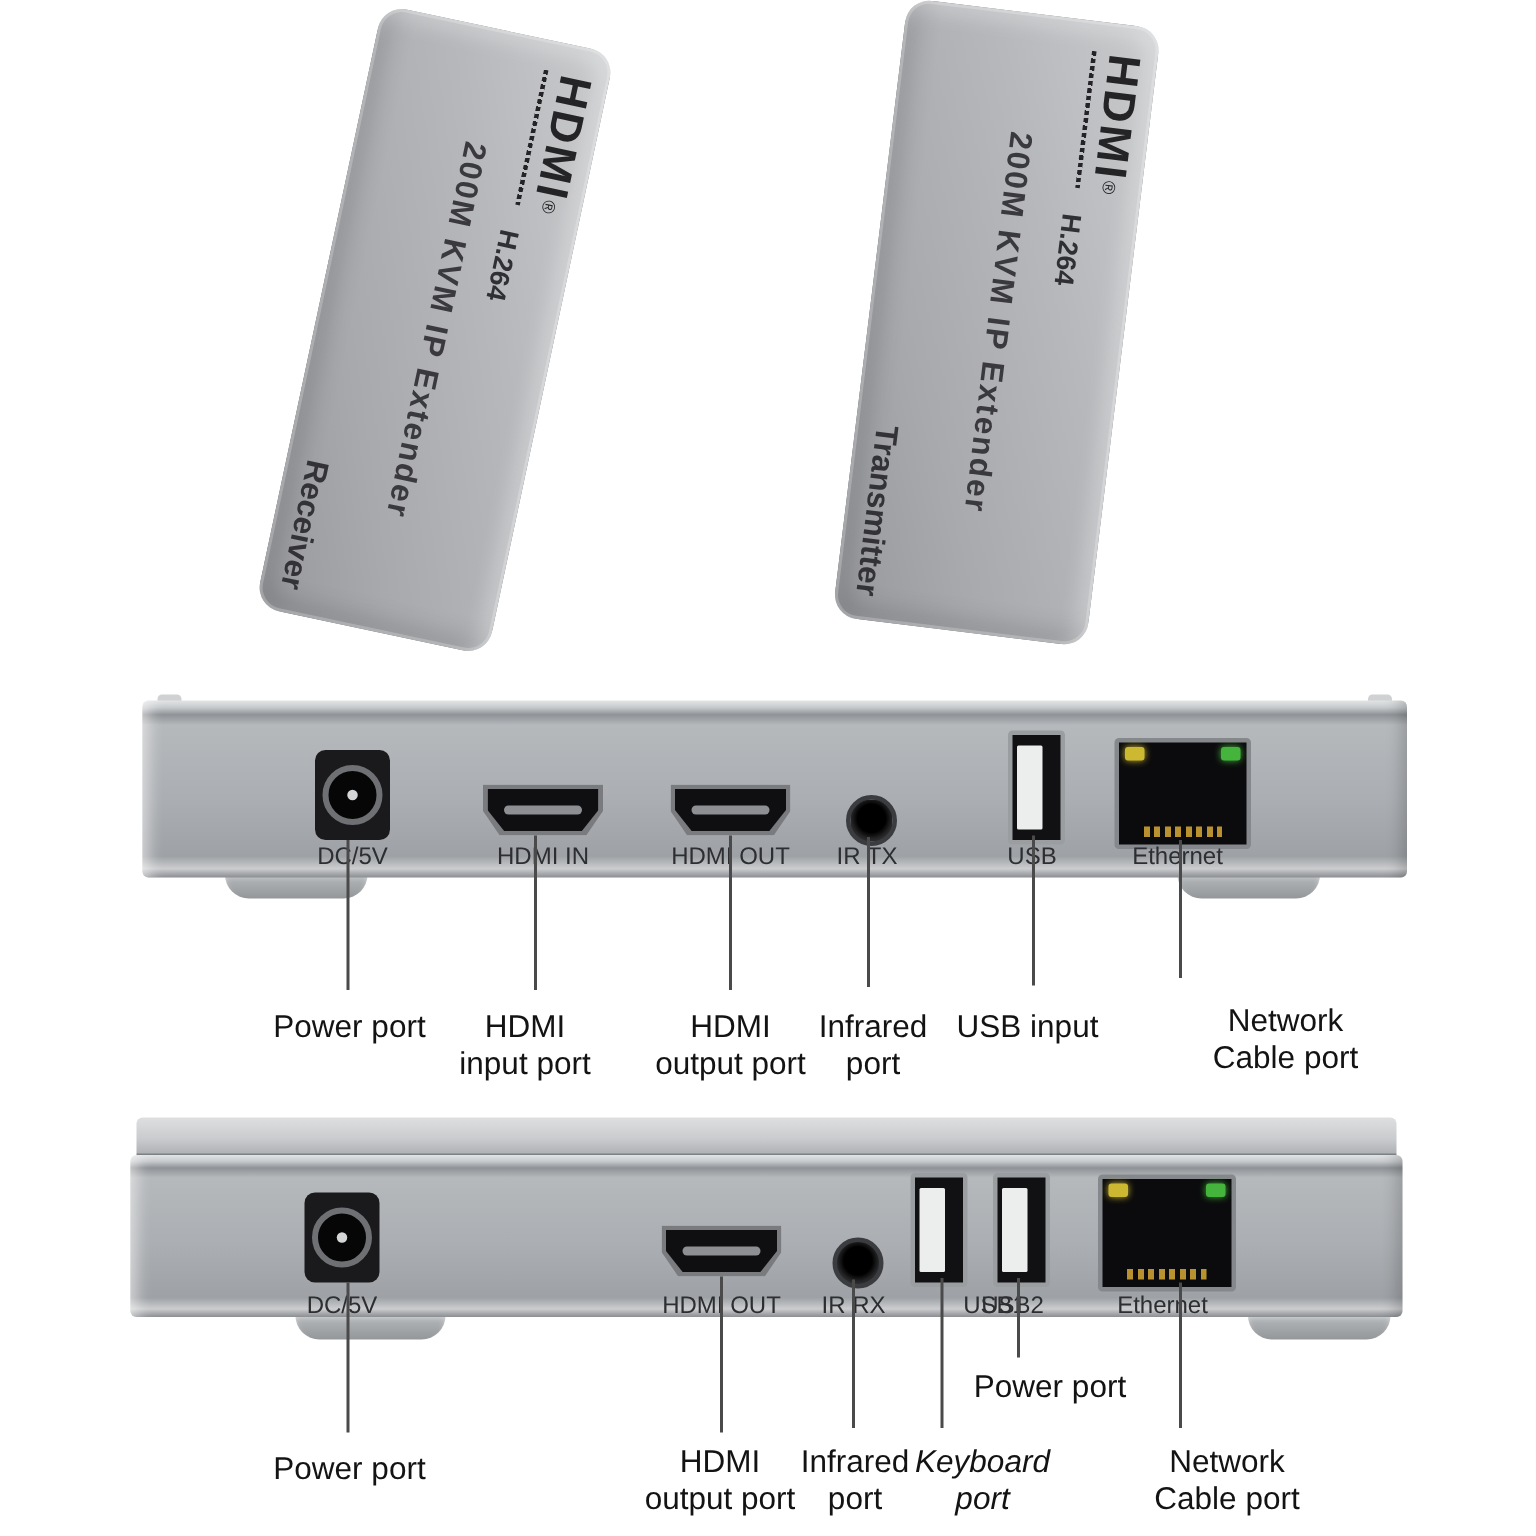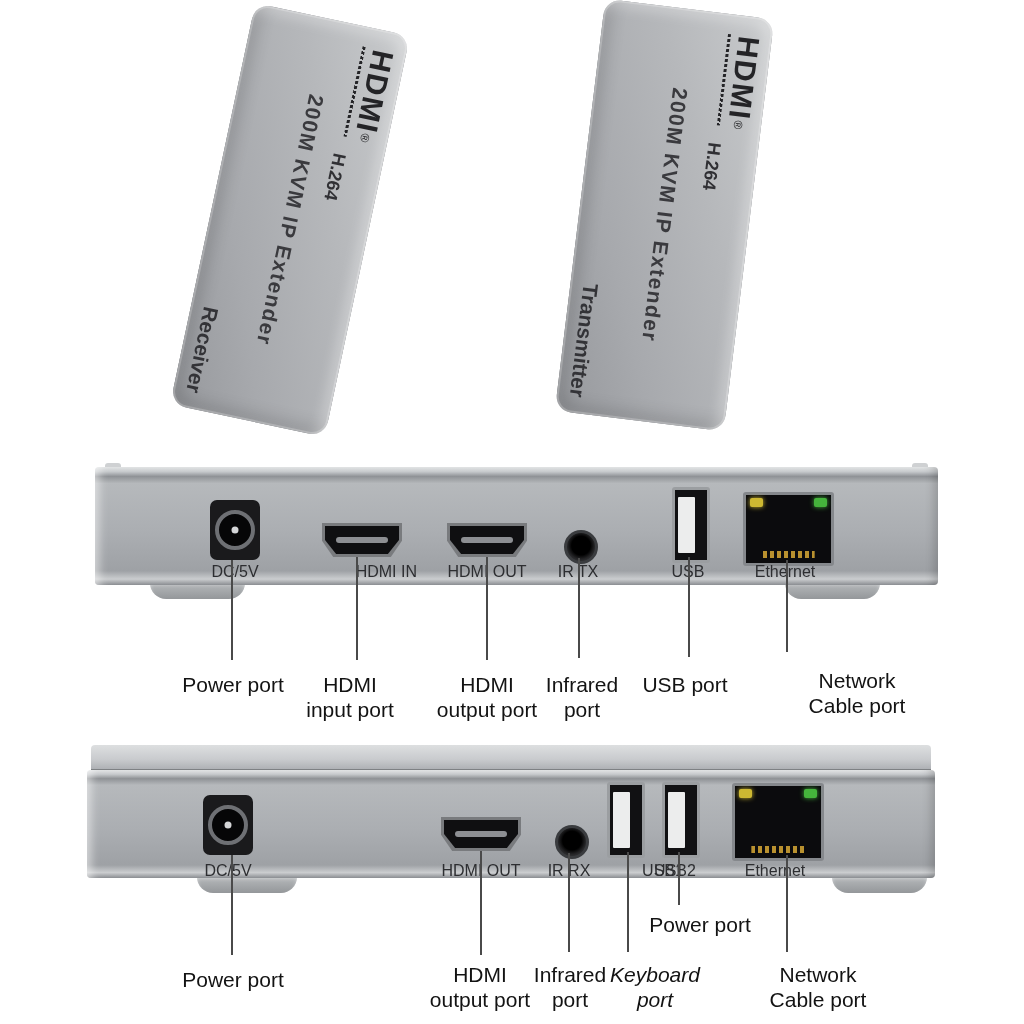--- a/index.html
+++ b/index.html
@@ -120,21 +120,21 @@
     <div class="tab" style="left:10px;top:-4px;"></div>
     <div class="tab" style="right:10px;top:-4px;"></div>
     <div class="foot" style="left:55px;bottom:-14px;width:95px;"></div>
     <div class="foot" style="right:58px;bottom:-14px;width:95px;"></div>
     <div class="panel-body" style="top:0;"></div>
 
     <div class="port port-dc" style="left:115px;top:33px;width:50px;height:60px;"></div>
     <div class="port-label" style="left:85px;top:96px;">DC/5V</div>
 
     <div class="port port-hdmi" style="left:227px;top:56px;width:80px;height:34px;"></div>
-    <div class="port-label" style="left:212px;top:96px;text-align:right;">HDMI IN</div>
+    <div class="port-label" style="left:212px;top:96px;">HDMI IN</div>
 
     <div class="port port-hdmi" style="left:352px;top:56px;width:80px;height:34px;"></div>
     <div class="port-label" style="left:337px;top:96px;">HDMI OUT</div>
 
     <div class="port port-ir" style="left:469px;top:63px;width:28px;height:28px;"></div>
     <div class="port-label" style="left:428px;top:96px;">IR TX</div>
 
     <div class="port port-usb" style="left:577px;top:20px;width:32px;height:70px;"></div>
     <div class="port-label" style="left:538px;top:96px;">USB</div>
 
@@ -152,21 +152,21 @@
   <div class="cl" style="left:688px;top:557px;height:100px;"></div>
   <div class="cl" style="left:786px;top:560px;height:92px;"></div>
 
   <div class="callout" style="left:158px;top:672px;">Power port</div>
   <div class="callout" style="left:275px;top:672px;">HDMI
 input port</div>
   <div class="callout" style="left:412px;top:672px;">HDMI
 output port</div>
   <div class="callout" style="left:507px;top:672px;">Infrared
 port</div>
-  <div class="callout" style="left:610px;top:672px;">USB port</div>
+  <div class="callout" style="left:610px;top:672px;">USB input</div>
   <div class="callout left" style="left:772px;top:668px;">Network
 Cable port</div>
 
   <div class="panel" style="left:87px;top:745px;width:848px;height:133px;">
     <div class="foot" style="left:110px;bottom:-15px;width:100px;"></div>
     <div class="foot" style="right:8px;bottom:-15px;width:95px;"></div>
     <div class="panel-top3d"></div>
     <div class="panel-body" style="top:25px;"></div>
 
     <div class="port port-dc" style="left:116px;top:50px;width:50px;height:60px;"></div>

